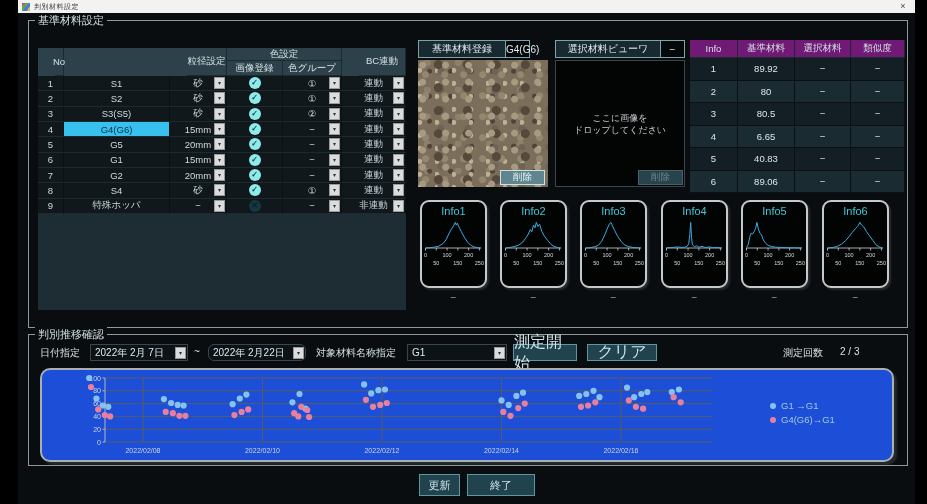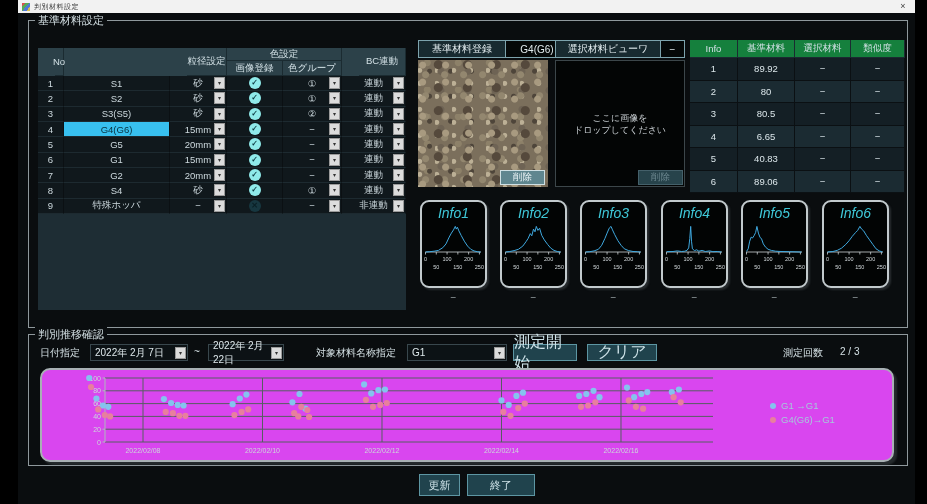--- a/index.html
+++ b/index.html
@@ -60,44 +60,44 @@
     background-size:23px 17px,29px 23px,19px 21px,27px 19px,17px 13px,21px 25px,31px 27px;}
   .droparea{position:absolute;left:537px;top:60px;width:130px;height:127px;background:#030505;
             border:1px solid #3c464a;box-sizing:border-box;display:flex;flex-direction:column;
             align-items:center;justify-content:center;color:#c8ced2;font-size:9px;line-height:12px;}
   .delbtn{position:absolute;width:45px;height:15px;font-size:9.5px;display:flex;align-items:center;
           justify-content:center;box-sizing:border-box;}
   .delbtn.on{background:#5f868f;border:1px solid #cfe0e4;color:#eef6f8;}
   .delbtn.dis{background:#27434b;border:1px solid #44606a;color:#6d8890;}
   
   .it-header{position:absolute;left:672px;top:40px;width:215px;height:18px;display:grid;
-             grid-template-columns:48px 57px 56px 54px;background:#15803d;}
+             grid-template-columns:48px 57px 56px 54px;background:#701a75;}
   .it-header .hc{font-size:9.5px;}
   .it-rows{position:absolute;left:672px;top:58px;width:215px;}
   .it-row{display:grid;grid-template-columns:48px 57px 56px 54px;height:22.5px;}
   .it-row.odd{background:#141f25;}
   .it-row.even{background:#1b2b32;}
   .ic{color:#dbe6ea;font-size:9.5px;display:flex;align-items:center;justify-content:center;
       border-right:1px solid #0b1013;border-bottom:1px solid #0b1013;box-sizing:border-box;}
   
   .hist-card{position:absolute;top:200px;width:67px;height:88px;background:#020404;
              border:2px solid #c2cacd;border-radius:9px;box-sizing:border-box;
              box-shadow:2px 2px 2px rgba(130,140,145,0.25);text-align:center;}
-  .hist-title{color:#3fc8d8;font-size:14px;margin-top:3px;font-style:italic;}
+  .hist-title{color:#3fc8d8;font-size:11px;margin-top:3px;}
   .hist-status{position:absolute;top:292px;width:67px;text-align:center;color:#9aa4a8;font-size:10px;}
   
   .lbl{position:absolute;color:#d4e0e4;font-size:10px;}
   .picker{position:absolute;top:344px;height:17px;background:#0c1215;border:1px solid #39474d;
           color:#dfe9ec;font-size:10px;display:flex;align-items:center;box-sizing:border-box;justify-content:space-between;}
   .picker .ptext{padding-left:4px;flex:1;}
   .picker .dd{position:static;margin-right:1px;flex:0 0 auto;}
   .tealbtn{position:absolute;background:#20434d;border:1px solid #5d96a3;color:#cfe3e9;
            font-size:16px;display:flex;align-items:center;justify-content:center;
            box-sizing:border-box;}
-  .chart-frame{position:absolute;left:22px;top:368px;width:854px;height:94px;background:#d946ef;
+  .chart-frame{position:absolute;left:22px;top:368px;width:854px;height:94px;background:#1d4ed8;
                border:2px solid #a8b0b4;border-radius:10px;box-sizing:border-box;
                box-shadow:3px 3px 2px rgba(120,130,135,0.25);}
   .chart-frame svg{position:absolute;left:0;top:0;}
 </style>
 </head>
 <body>
 
 <div class="window">
 
   <div class="titlebar">
@@ -205,21 +205,21 @@
         <div class="mc">−<span class="dd">▾</span></div>
         <div class="mc">
           <span class="chk off">✕</span>
         </div>
         <div class="mc">−<span class="dd">▾</span></div>
         <div class="mc">非連動<span class="dd">▾</span></div>
       </div>
     </div>
   <div class="mt-empty"></div>
 
-  <div class="panel-head" style="left:400px;top:40px;width:151px;">
+  <div class="panel-head" style="left:400px;top:40px;width:112px;">
     <span class="ph-label" style="width:86px;">基準材料登録</span>
     <span class="ph-value">G4(G6)</span>
   </div>
   <div class="gravel"></div>
   <div class="delbtn on" style="left:482px;top:170px;">削除</div>
 
   <div class="panel-head" style="left:537px;top:40px;width:130px;">
     <span class="ph-label" style="width:104px;">選択材料ビューワ</span>
     <span class="ph-value">−</span>
   </div>
@@ -382,21 +382,21 @@
   <div class="gb gb2">
     <span class="gb-label">判別推移確認</span>
   </div>
 
   <span class="lbl" style="left:22px;top:346px;">日付指定</span>
   <div class="picker" style="left:72px;width:98px;">
     <span class="ptext">2022年 2月 7日</span>
     <span class="dd">▾</span>
   </div>
   <span class="lbl" style="left:176px;top:346px;">~</span>
-  <div class="picker" style="left:190px;width:76px;">
+  <div class="picker" style="left:190px;width:98px;border-radius:6px;">
     <span class="ptext">2022年 2月22日</span>
     <span class="dd">▾</span>
   </div>
   <span class="lbl" style="left:298px;top:346px;">対象材料名称指定</span>
   <div class="picker" style="left:389px;width:100px;">
     <span class="ptext">G1</span>
     <span class="dd">▾</span>
   </div>
   <div class="tealbtn" style="left:495px;top:344px;width:64px;height:17px;">測定開始</div>
   <div class="tealbtn" style="left:569px;top:344px;width:70px;height:17px;">クリア</div>

